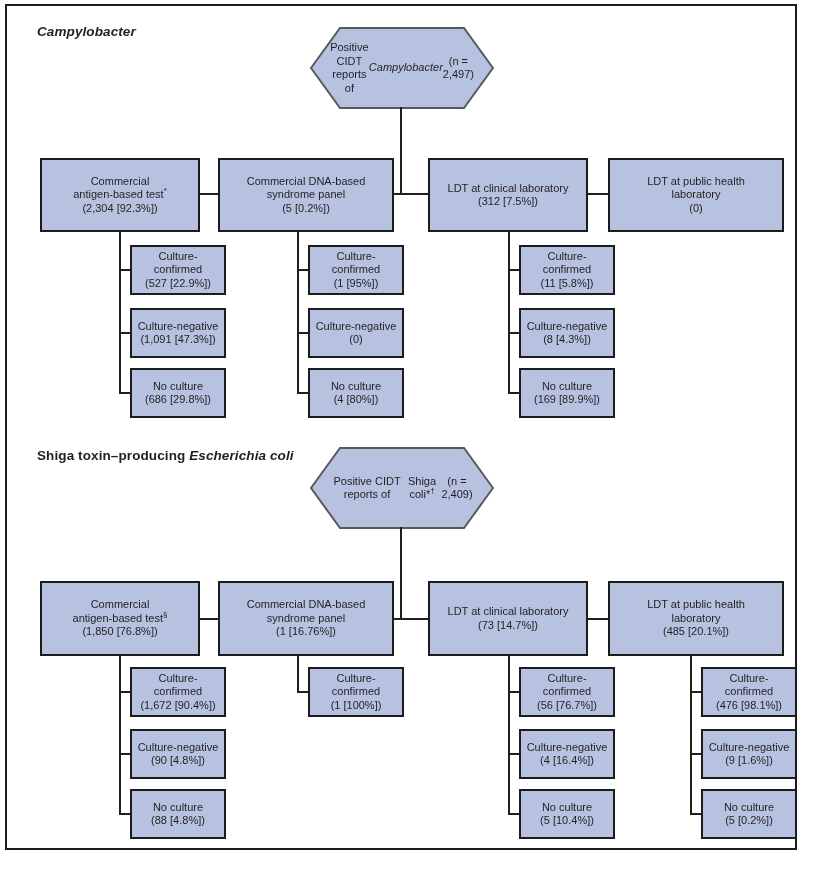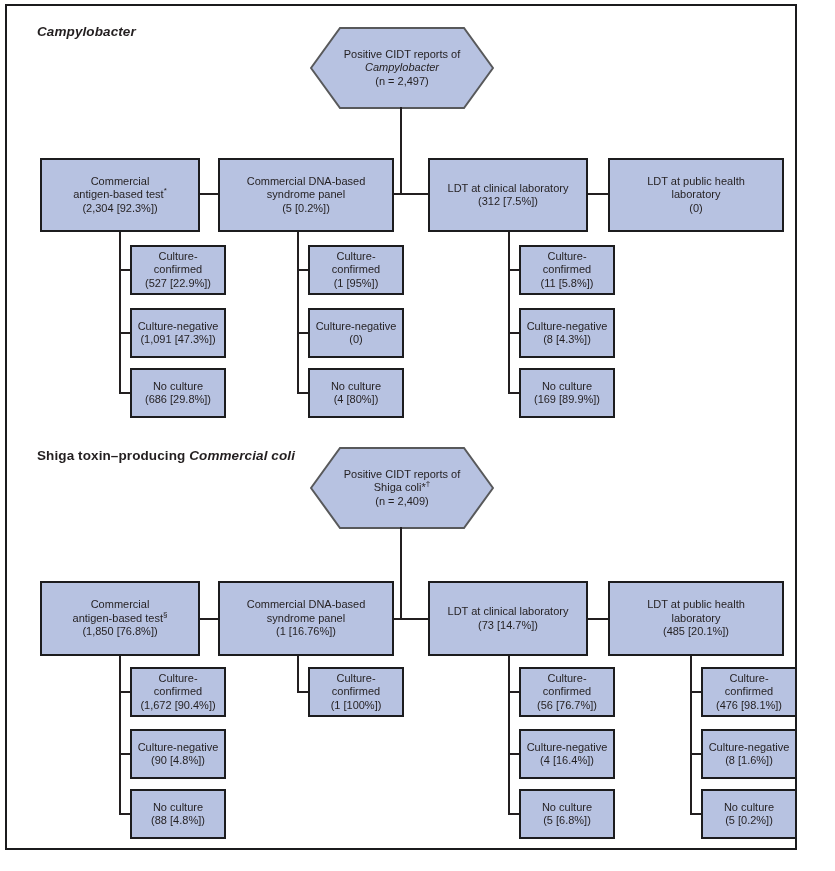--- a/index.html
+++ b/index.html
@@ -20,21 +20,21 @@
     box-sizing:border-box;display:flex;flex-direction:column;
     justify-content:center;align-items:center;text-align:center;
     font-size:11px;line-height:13.5px;padding:2px 3px;
   }
   .node .ln{display:block;}
   sup{font-size:8px;line-height:0;vertical-align:super;}
   .hexwrap{position:absolute;width:184px;height:82px;}
   .hexwrap svg{position:absolute;left:0;top:0;}
   .hex-text{
     position:absolute;left:20px;right:20px;top:0;bottom:0;
-    display:flex;flex-direction:column;justify-content:center;align-items:center;
+    display:flex;justify-content:center;align-items:center;
     text-align:center;font-size:11px;line-height:13.5px;
   }
   .conn{position:absolute;background:#231f20;}
 </style>
 </head>
 <body>
 
 <div class="frame"></div>
 
 <div class="sec-title it" style="left:37px;top:24px;">Campylobacter</div>
@@ -124,21 +124,21 @@
 <div class="node" style="left:519px;top:308px;width:96px;height:50px;">
   <div class="ln">Culture-negative</div>
   <div class="ln">(8 [4.3%])</div>
 </div>
 <div class="node" style="left:519px;top:368px;width:96px;height:50px;">
   <div class="ln">No culture</div>
   <div class="ln">(169 [89.9%])</div>
 </div>
 
 <div class="sec-title" style="left:37px;top:448px;">
-  <span>Shiga toxin–producing </span><span class="it">Commercial coli</span>
+  <span>Shiga toxin–producing </span><span class="it">Escherichia coli</span>
 </div>
 
 <div class="hexwrap" style="left:310px;top:447px;">
   <svg width="184" height="82" viewBox="0 0 184 82">
     <polygon points="30,1 154,1 183,41 154,81 30,81 1,41" fill="#b7c2e1" stroke="#58595b" stroke-width="2"></polygon>
   </svg>
   <div class="hex-text">
     <div class="ln">Positive CIDT reports of</div>
     <div class="ln"><span>Shiga coli*</span><sup>†</sup></div>
     <div class="ln">(n = 2,409)</div>
@@ -209,28 +209,28 @@
   <div class="ln">Culture-</div>
   <div class="ln">confirmed</div>
   <div class="ln">(56 [76.7%])</div>
 </div>
 <div class="node" style="left:519px;top:729px;width:96px;height:50px;">
   <div class="ln">Culture-negative</div>
   <div class="ln">(4 [16.4%])</div>
 </div>
 <div class="node" style="left:519px;top:789px;width:96px;height:50px;">
   <div class="ln">No culture</div>
-  <div class="ln">(5 [6.8%])</div>
+  <div class="ln">(5 [10.4%])</div>
 </div>
 
 <div class="node" style="left:701px;top:667px;width:96px;height:50px;">
   <div class="ln">Culture-</div>
   <div class="ln">confirmed</div>
   <div class="ln">(476 [98.1%])</div>
 </div>
 <div class="node" style="left:701px;top:729px;width:96px;height:50px;">
   <div class="ln">Culture-negative</div>
-  <div class="ln">(8 [1.6%])</div>
+  <div class="ln">(9 [1.6%])</div>
 </div>
 <div class="node" style="left:701px;top:789px;width:96px;height:50px;">
   <div class="ln">No culture</div>
   <div class="ln">(5 [0.2%])</div>
 </div>
 
 </body></html>

